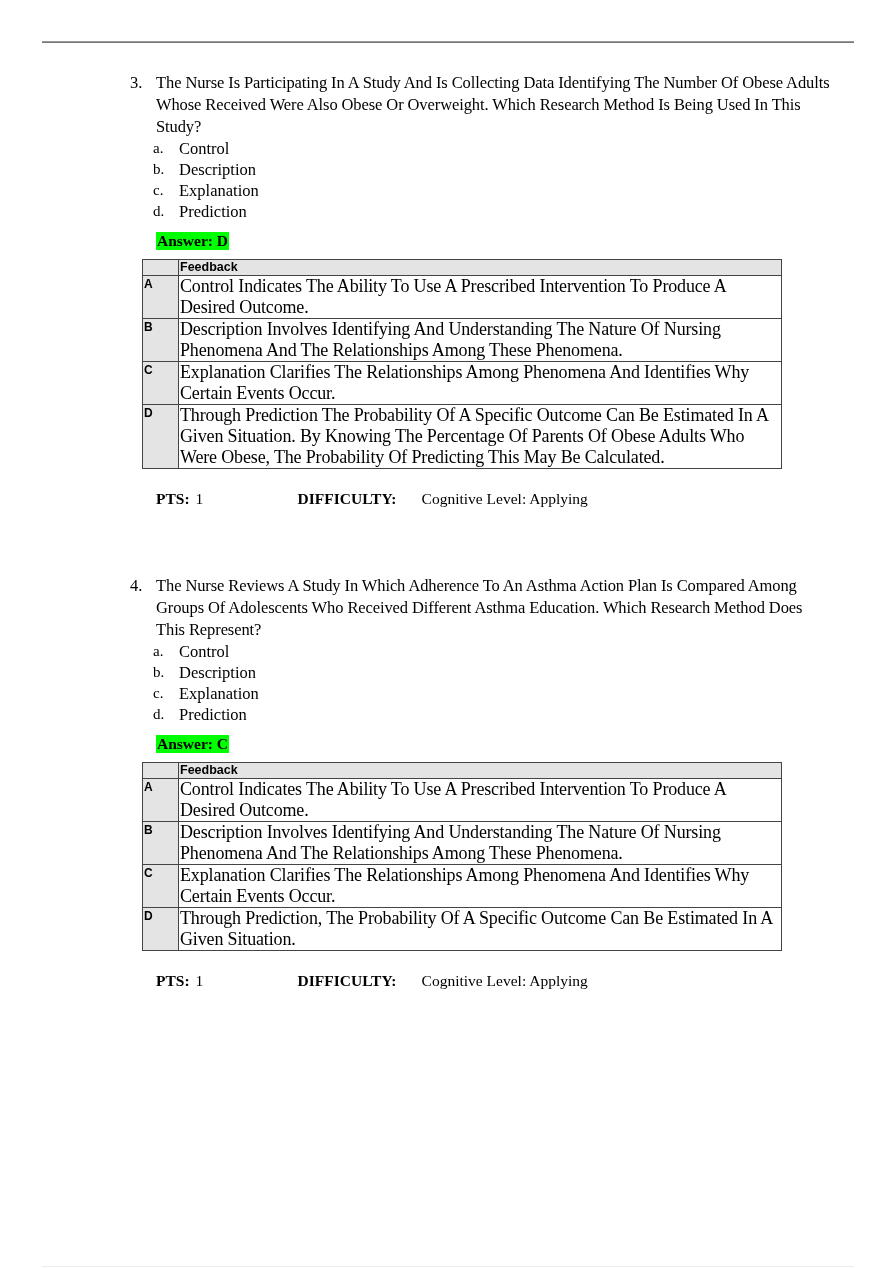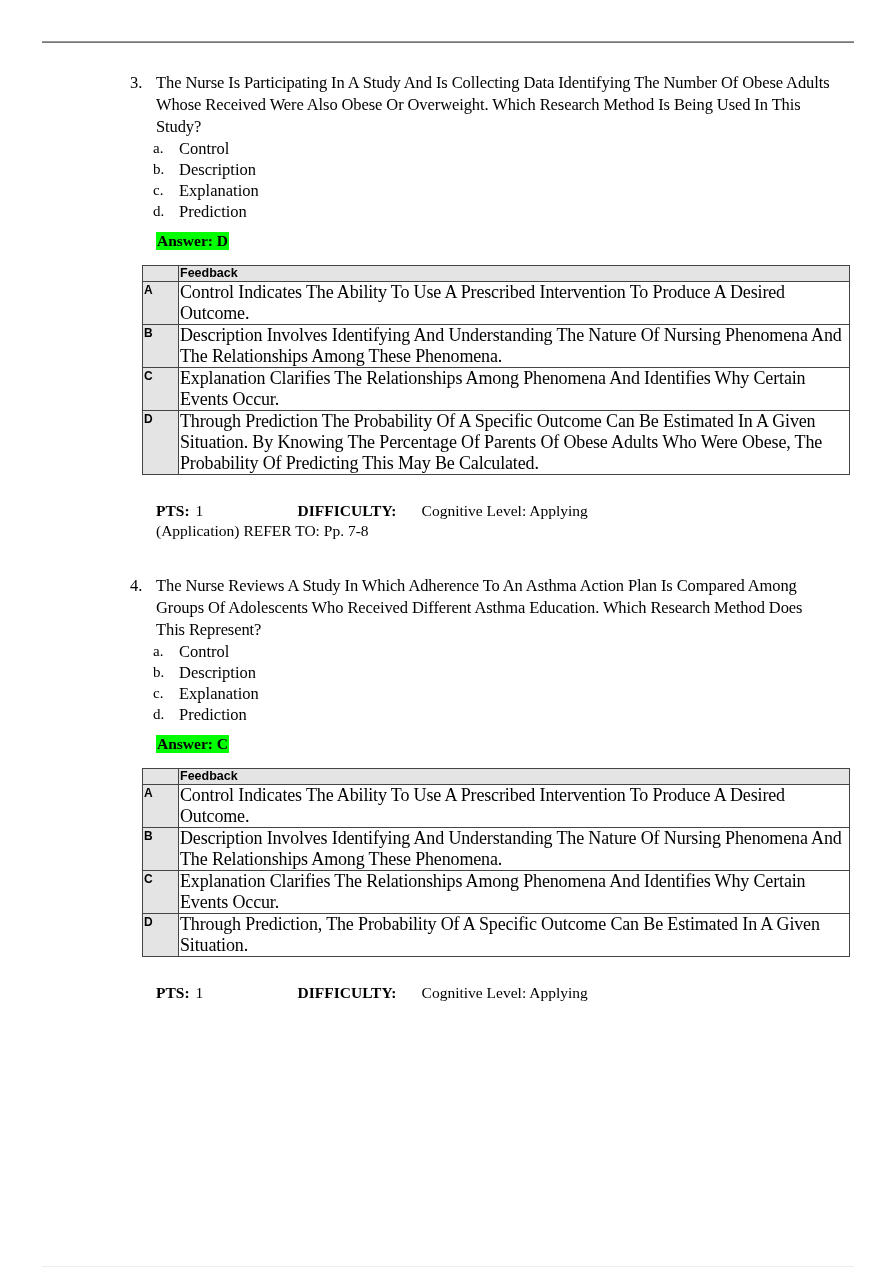--- a/index.html
+++ b/index.html
@@ -11,32 +11,32 @@
                  border-top: 1px solid #eee; }
   .question { position: absolute; left: 130px; width: 700px; }
   .q-row { display: flex; font-size: 16.5px; line-height: 22px; letter-spacing: -0.1px; }
   .q-num { width: 26px; flex: none; }
   .q-text { flex: 1; }
   .choices { margin: 0 0 0 23px; padding: 0; list-style: none; }
   .choice { display: flex; font-size: 16.5px; line-height: 21px; }
   .choice-letter { width: 26px; flex: none; font-size: 15px; }
   .answer { display: inline-block; margin: 10px 0 0 26px; background: #00ff00;
             font-size: 15.5px; line-height: 18px; padding: 0 1px; font-weight: bold; }
-  table.feedback { border-collapse: collapse; margin: 15px 0 0 12px; width: 708px; }
+  table.feedback { border-collapse: collapse; margin: 9px 0 0 12px; width: 640px; }
   table.feedback td { border: 1.5px solid #444; vertical-align: top; padding: 0 1px; }
   td.letter-cell { width: 33px; background: #e4e4e4;
                    font-family: "Liberation Sans", "DejaVu Sans", sans-serif;
                    font-size: 12px; font-weight: bold; line-height: 16px; }
   td.head-cell { background: #e4e4e4; font-family: "Liberation Sans", "DejaVu Sans", sans-serif;
                  font-size: 12.5px; font-weight: bold; line-height: 15px; }
   td.text-cell { font-size: 18px; line-height: 21px; letter-spacing: -0.15px; }
   .meta { margin: 20px 0 0 26px; font-size: 15.5px; line-height: 20px; }
   .meta b { font-weight: bold; }
   .meta .pts-val { display: inline-block; width: 102px; padding-left: 6px; }
-  .meta .diff-label { display: inline-block; width: 124px; margin-top: 6px; }
+  .meta .diff-label { display: inline-block; width: 124px; }
 </style>
 </head>
 <body>
 
 <div class="top-rule"></div>
 
 <div class="question" style="top:72px;">
   <div class="q-row">
     <span class="q-num">3.</span>
     <span class="q-text">The Nurse Is Participating In A Study And Is Collecting Data Identifying The Number Of Obese Adults Whose Received Were Also Obese Or Overweight. Which Research Method Is Being Used In This Study?</span>
@@ -81,21 +81,20 @@
     <tr>
       <td class="letter-cell">D</td>
       <td class="text-cell">Through Prediction The Probability Of A Specific Outcome Can Be Estimated In A Given Situation. By Knowing The Percentage Of Parents Of Obese Adults Who Were Obese, The Probability Of Predicting This May Be Calculated.</td>
     </tr>
   </tbody>
     </table>
   <div class="meta">
     <div>
       <b>PTS:</b><span class="pts-val">1</span><b class="diff-label">DIFFICULTY:</b><span>Cognitive Level: Applying</span>
     </div>
-    <div>(Application) REFER TO: Pp. 7-8</div>
   </div>
 </div>
 
 <div class="question" style="top:575px;">
   <div class="q-row">
     <span class="q-num">4.</span>
     <span class="q-text">The Nurse Reviews A Study In Which Adherence To An Asthma Action Plan Is Compared Among Groups Of Adolescents Who Received Different Asthma Education. Which Research Method Does This Represent?</span>
   </div>
   <ul class="choices">
     <li class="choice">

